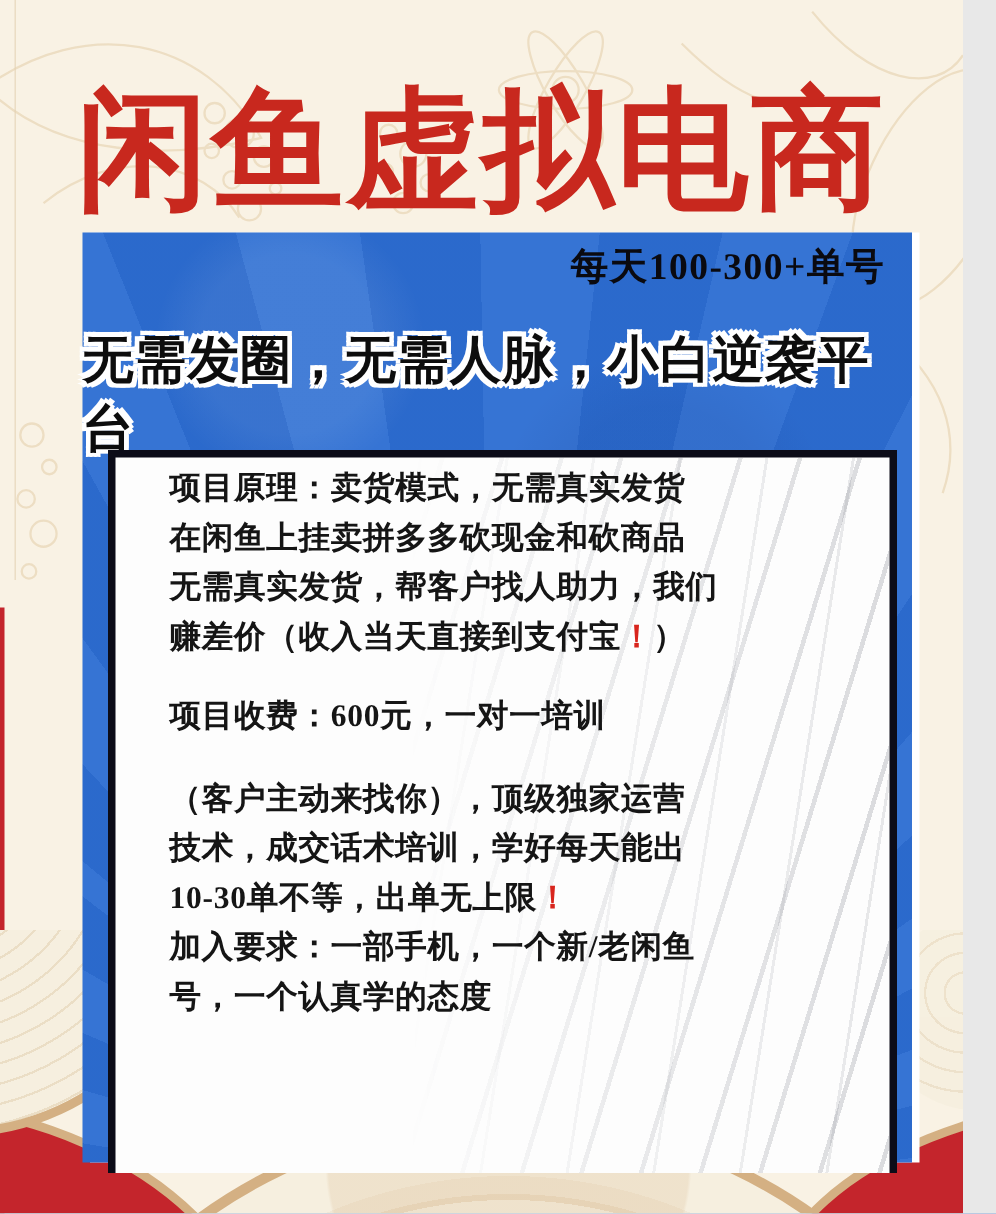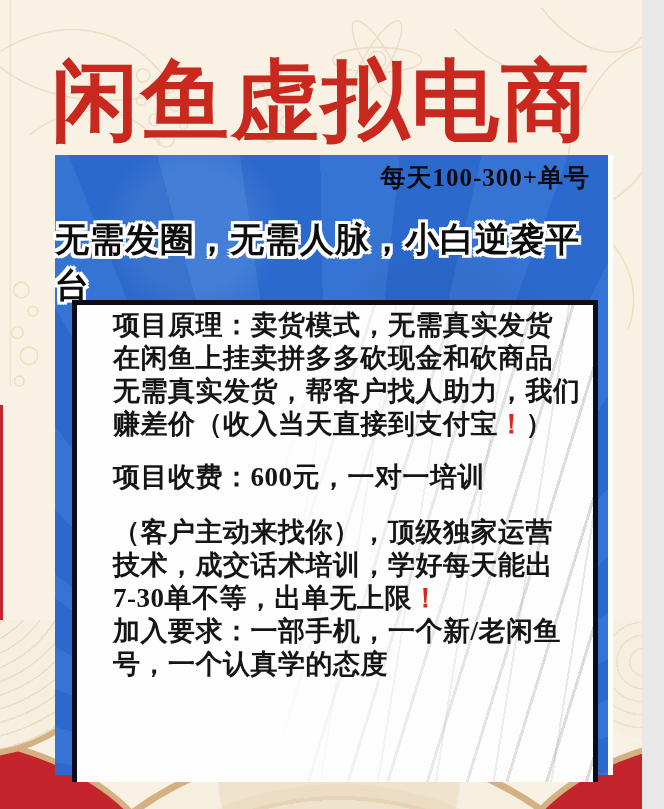--- a/index.html
+++ b/index.html
@@ -67,21 +67,21 @@
     background:
       repeating-linear-gradient(107deg, transparent 0 17px, rgba(95,99,112,.22) 17px 20px, transparent 20px 38px),
       repeating-linear-gradient(99deg, transparent 0 29px, rgba(95,99,112,.14) 29px 31px, transparent 31px 57px);
     -webkit-mask-image:linear-gradient(to left,#000 0%,rgba(0,0,0,.55) 35%,transparent 62%);
     mask-image:linear-gradient(to left,#000 0%,rgba(0,0,0,.55) 35%,transparent 62%)}
   .sections{position:relative;padding:4px 18px 0 36px}
   .para{margin:0}
   .para + .para{margin-top:20px}
   .para:nth-child(3){margin-top:22px}
   .para:nth-child(4){margin-top:22px}
-  .line{font-size:27px;font-weight:800;letter-spacing:.5px;line-height:33px;
+  .line{font-size:21px;font-weight:800;letter-spacing:.5px;line-height:33px;
     color:var(--body-text,#151515);white-space:nowrap}
   .para:nth-child(4) .line{line-height:30px}
   .excl{color:var(--exclamation-red,#d8251d);font-weight:900}
 
   
   .title{position:absolute;left:0;right:0;top:58px;margin:0;z-index:2;
     text-align:center;font-size:88px;line-height:1.0;font-weight:900;
     letter-spacing:2px;color:var(--title-red,#c8281e)}
 </style>
 </head>
@@ -158,20 +158,20 @@
           <div class="line"><span>在闲鱼上挂卖拼多多砍现金和砍商品</span></div>
           <div class="line"><span>无需真实发货，帮客户找人助力，我们</span></div>
           <div class="line"><span>赚差价（收入当天直接到支付宝</span><span class="excl">！</span><span>）</span></div>
         </div>
         <div class="para">
           <div class="line"><span>项目收费：600元，一对一培训</span></div>
         </div>
         <div class="para">
           <div class="line"><span>（客户主动来找你），顶级独家运营</span></div>
           <div class="line"><span>技术，成交话术培训，学好每天能出</span></div>
-          <div class="line"><span>7-30单不等，出单无上限</span><span class="excl">！</span></div>
+          <div class="line"><span>10-30单不等，出单无上限</span><span class="excl">！</span></div>
           <div class="line"><span>加入要求：一部手机，一个新/老闲鱼</span></div>
           <div class="line"><span>号，一个认真学的态度</span></div>
         </div>
       </div>
   </div>
 
 </div>
 
 </body></html>

